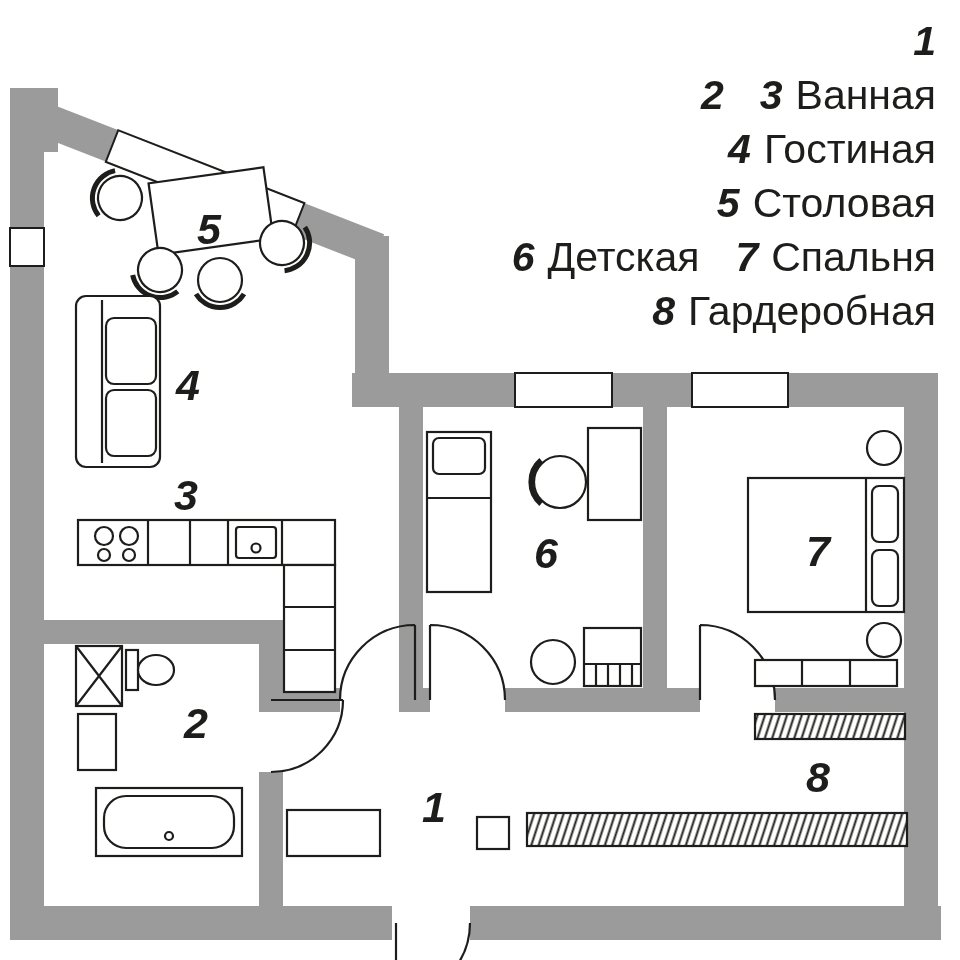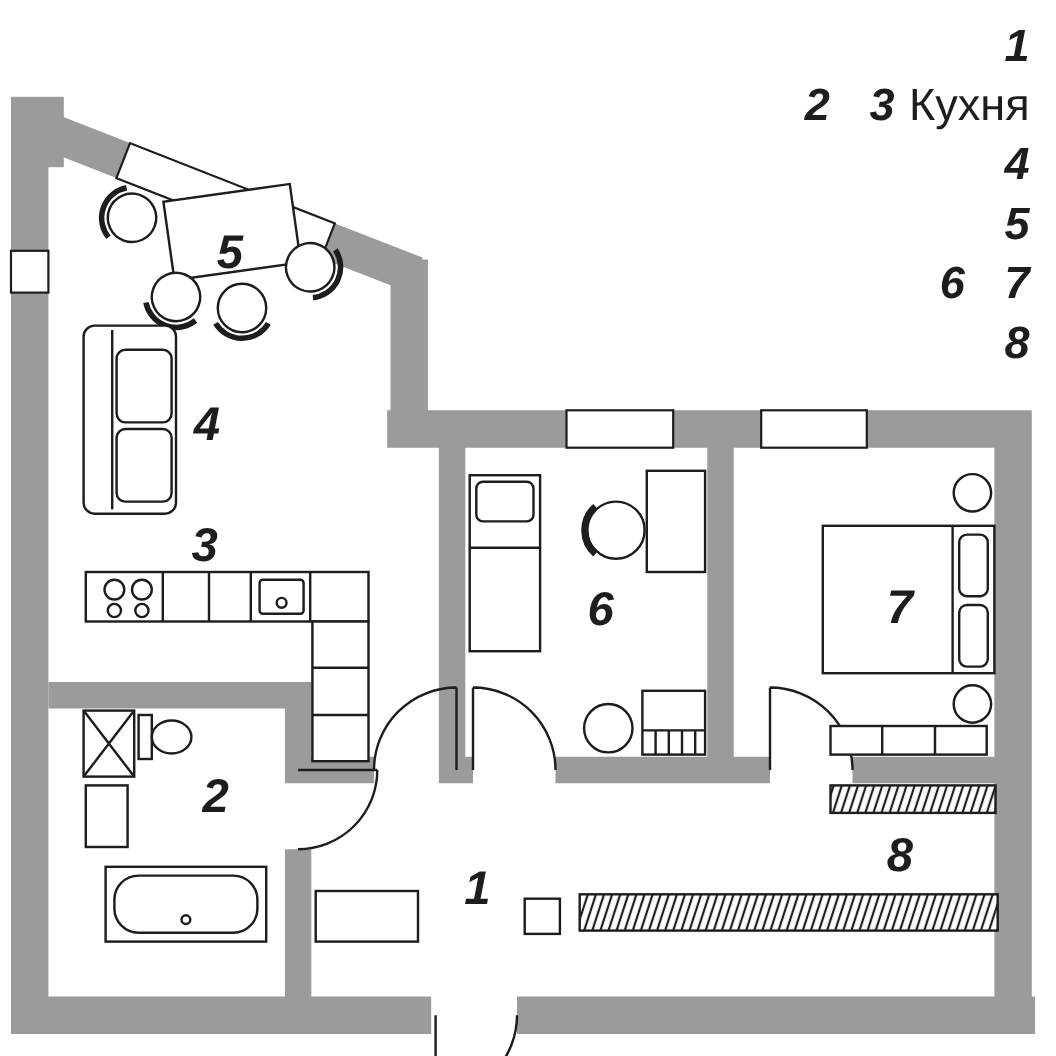--- a/index.html
+++ b/index.html
@@ -188,41 +188,46 @@
       <span class="pair">
         <span class="num">1</span>
       </span>
     </div>
     <div class="legend-line">
       <span class="pair">
         <span class="num">2</span>
       </span>
       <span class="pair">
         <span class="num">3</span>
-        <span class="nm">Кухня</span>
+        <span class="nm">Ванная</span>
       </span>
     </div>
     <div class="legend-line">
       <span class="pair">
         <span class="num">4</span>
+        <span class="nm">Гостиная</span>
       </span>
     </div>
     <div class="legend-line">
       <span class="pair">
         <span class="num">5</span>
+        <span class="nm">Столовая</span>
       </span>
     </div>
     <div class="legend-line">
       <span class="pair">
         <span class="num">6</span>
+        <span class="nm">Детская</span>
       </span>
       <span class="pair">
         <span class="num">7</span>
+        <span class="nm">Спальня</span>
       </span>
     </div>
     <div class="legend-line">
       <span class="pair">
         <span class="num">8</span>
+        <span class="nm">Гардеробная</span>
       </span>
     </div>
   </div>
 
 </div>
 
 </body></html>

